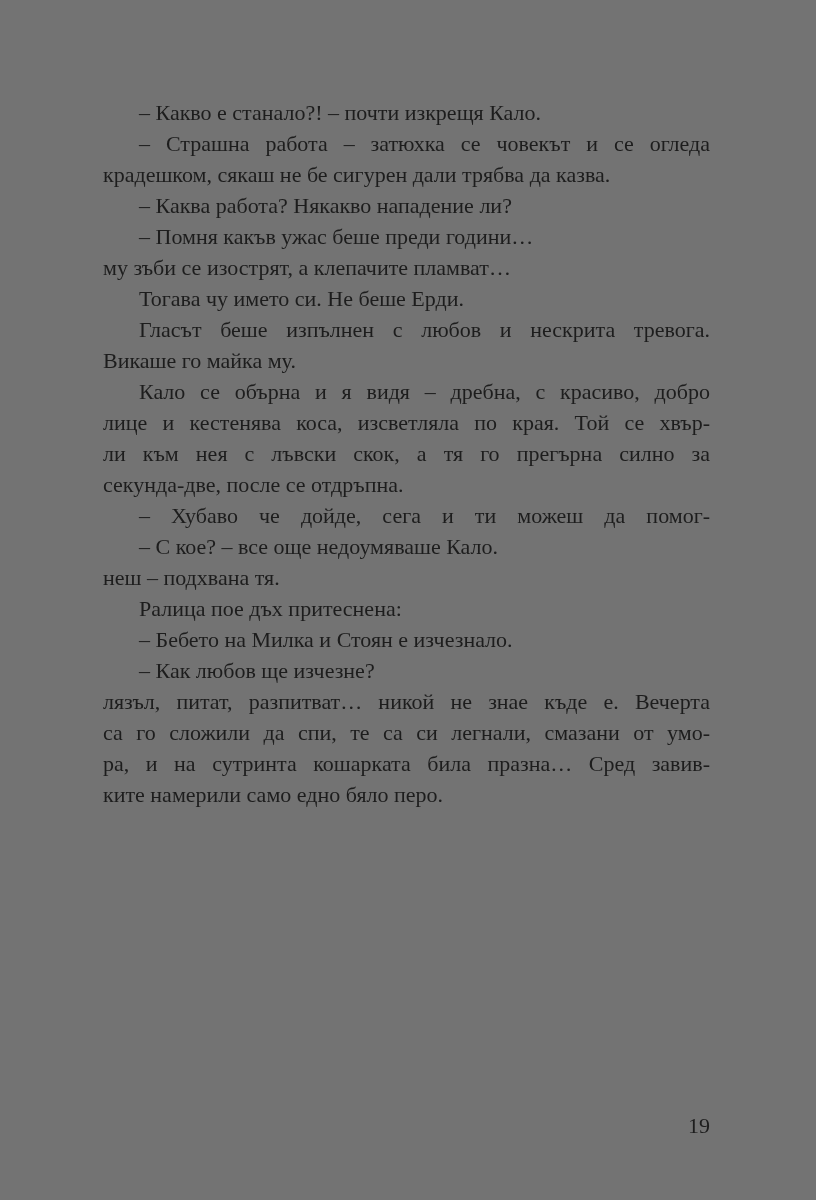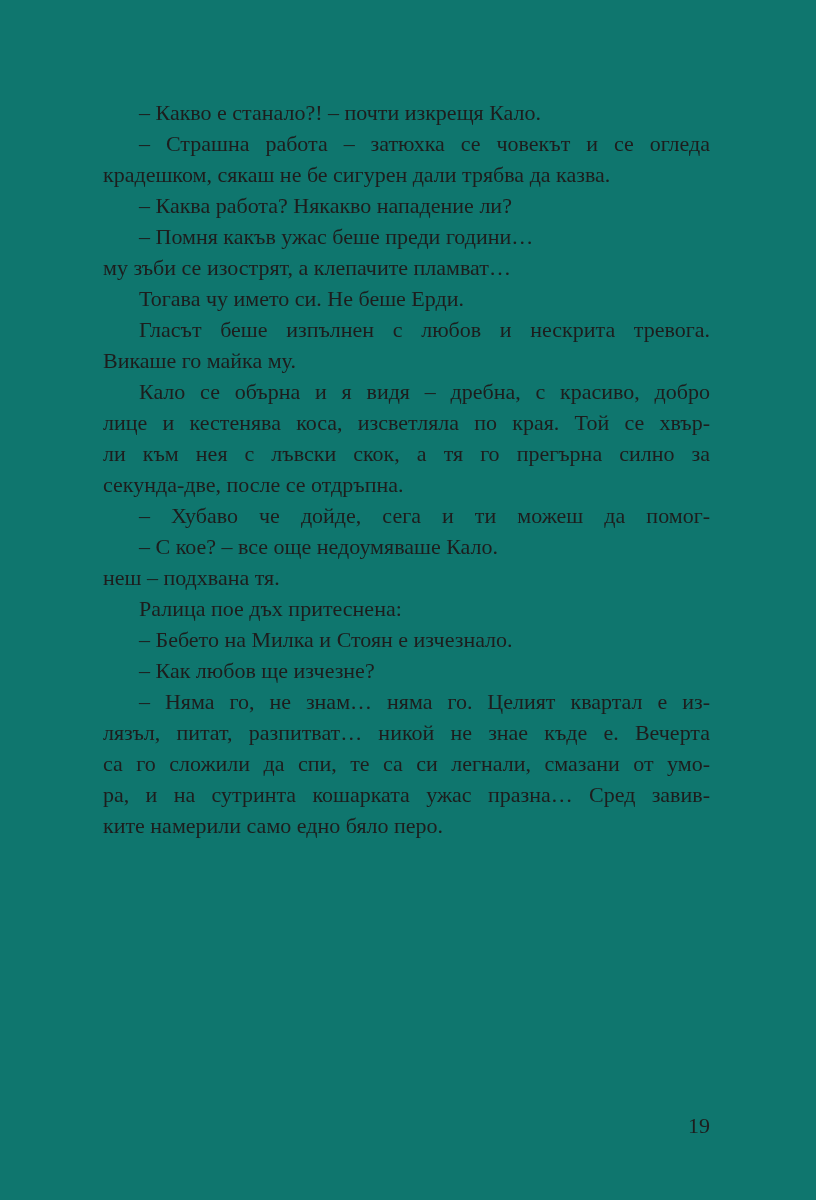--- a/index.html
+++ b/index.html
@@ -11,21 +11,21 @@
     height: 1200px;
     background: #ffffff;
     position: relative;
     overflow: hidden;
     font-family: "Liberation Serif", "DejaVu Serif", serif;
     color: #1d1d1d;
   }
   .page {
     position: absolute;
     inset: 0;
-    background: #0f766e;
+    background: #737373;
   }
   .text-block {
     position: absolute;
     left: 103px;
     top: 97px;
     width: 607px;
     font-size: 22px;
     line-height: 31px;
   }
   .line {
@@ -69,20 +69,19 @@
       <div class="line first"><span class="seg">Кало се обърна и я видя – дребна, с красиво, добро</span></div>
       <div class="line"><span class="seg">лице и кестенява коса, изсветляла по края. Той се хвър-</span></div>
       <div class="line"><span class="seg">ли към нея с лъвски скок, а тя го прегърна силно за</span></div>
       <div class="line last"><span class="seg">секунда-две, после се отдръпна.</span></div>
       <div class="line first"><span class="seg">– Хубаво че дойде, сега и ти можеш да помог-</span></div>
       <div class="line first last"><span class="seg">– С кое? – все още недоумяваше Кало.</span></div>
       <div class="line last"><span class="seg">неш – подхвана тя.</span></div>
       <div class="line first last"><span class="seg">Ралица пое дъх притеснена:</span></div>
       <div class="line first last"><span class="seg">– Бебето на Милка и Стоян е изчезнало.</span></div>
       <div class="line first last"><span class="seg">– Как любов ще изчезне?</span></div>
-      <div class="line first"><span class="seg">– Няма го, не знам… няма го. Целият квартал е из-</span></div>
       <div class="line"><span class="seg">лязъл, питат, разпитват… никой не знае къде е. Вечерта</span></div>
       <div class="line"><span class="seg">са го сложили да спи, те са си легнали, смазани от умо-</span></div>
-      <div class="line"><span class="seg">ра, и на сутринта кошарката ужас празна… Сред завив-</span></div>
+      <div class="line"><span class="seg">ра, и на сутринта кошарката била празна… Сред завив-</span></div>
       <div class="line last"><span class="seg">ките намерили само едно бяло перо.</span></div>
     </main>
   <div class="page-number">19</div>
 </div>
 
 </body></html>

